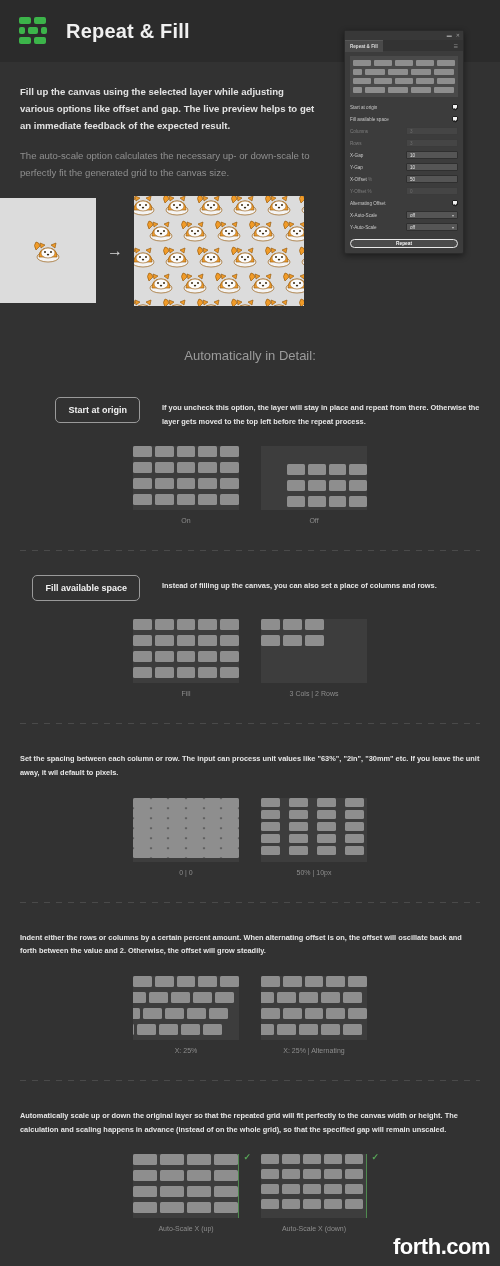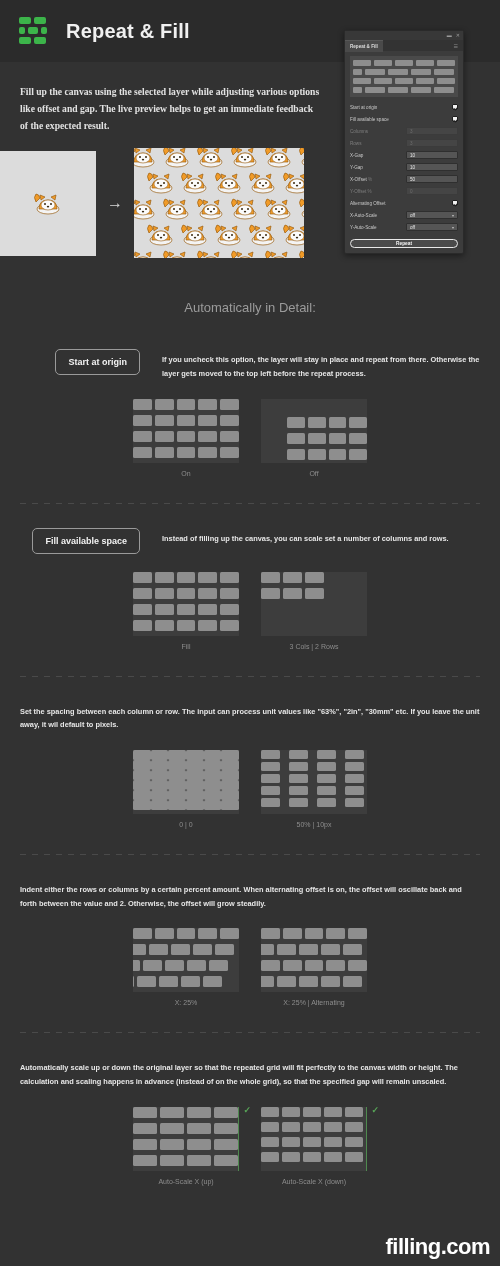--- a/index.html
+++ b/index.html
@@ -27,21 +27,20 @@
     font-size: 20px;
     color: #f0f0f0;
     font-weight: 600;
     letter-spacing: .2px;
   }
 
   
   .intro {
     position: relative;
     padding: 22px 20px 0 20px;
-    font-family: Liberation Serif, serif;
   }
   .intro-p {
     font-size: 9.6px;
     line-height: 1.75;
     color: #e2e2e2;
     max-width: 300px;
     margin-bottom: 14px;
     font-weight: 600;
   }
   .intro-p.muted { color: #8f8f8f; font-weight: 500; }
@@ -199,20 +198,21 @@
       <rect x="23" y="12" width="6" height="7" rx="2"></rect>
       <rect x="1" y="22" width="12" height="7" rx="2"></rect>
       <rect x="16" y="22" width="12" height="7" rx="2"></rect>
     </g>
   </svg>
   <div class="app-title">Repeat &amp; Fill</div>
 </div>
 
 <div class="intro">
   <p class="intro-p">Fill up the canvas using the selected layer while adjusting various options like offset and gap. The live preview helps to get an immediate feedback of the expected result.</p>
+  <p class="intro-p muted">The auto-scale option calculates the necessary up- or down-scale to perfectly fit the generated grid to the canvas size.</p>
 </div>
 
 <div class="panel">
   <div class="panel-titlebar">
     <span class="win-btn">▬</span>
     <span class="win-btn">✕</span>
   </div>
   <div class="panel-tabbar">
     <span class="panel-tab">Repeat &amp; Fill</span>
     <span class="panel-menu">☰</span>
@@ -720,21 +720,21 @@
           <div class="example-caption">Off</div>
         </div>
       </div>
     </div>
     <div class="divider"></div>
     <div class="feature">
       <div class="feature-top">
         <div class="chip-wrap">
           <div class="chip">Fill available space</div>
         </div>
-        <div class="feature-desc">Instead of filling up the canvas, you can scale set a number of columns and rows.</div>
+        <div class="feature-desc">Instead of filling up the canvas, you can also set a place of columns and rows.</div>
       </div>
       <div class="examples">
         <div class="example">
           <div class="example-box" style="width: 106px; height: 64px; overflow: hidden; padding-top: 0px; padding-left: 0px;">
             <div class="tilegrid" style="row-gap: 5px;">
               <div class="tilerow" style="column-gap: 3px; margin-left: 0px;">
                 <span class="tile" style="width: 19px; height: 11px;"></span>
                 <span class="tile" style="width: 19px; height: 11px;"></span>
                 <span class="tile" style="width: 19px; height: 11px;"></span>
                 <span class="tile" style="width: 19px; height: 11px;"></span>
@@ -1035,13 +1035,13 @@
             </div>
             <span class="greenline" style="right: 0px;"></span>
             <span class="greencheck" style="right: -12px; top: -2px;">✓</span>
           </div>
           <div class="example-caption">Auto-Scale X (down)</div>
         </div>
       </div>
     </div>
   </div>
 
-<div class="watermark">filling.com</div>
+<div class="watermark">forth.com</div>
 
 </body></html>

